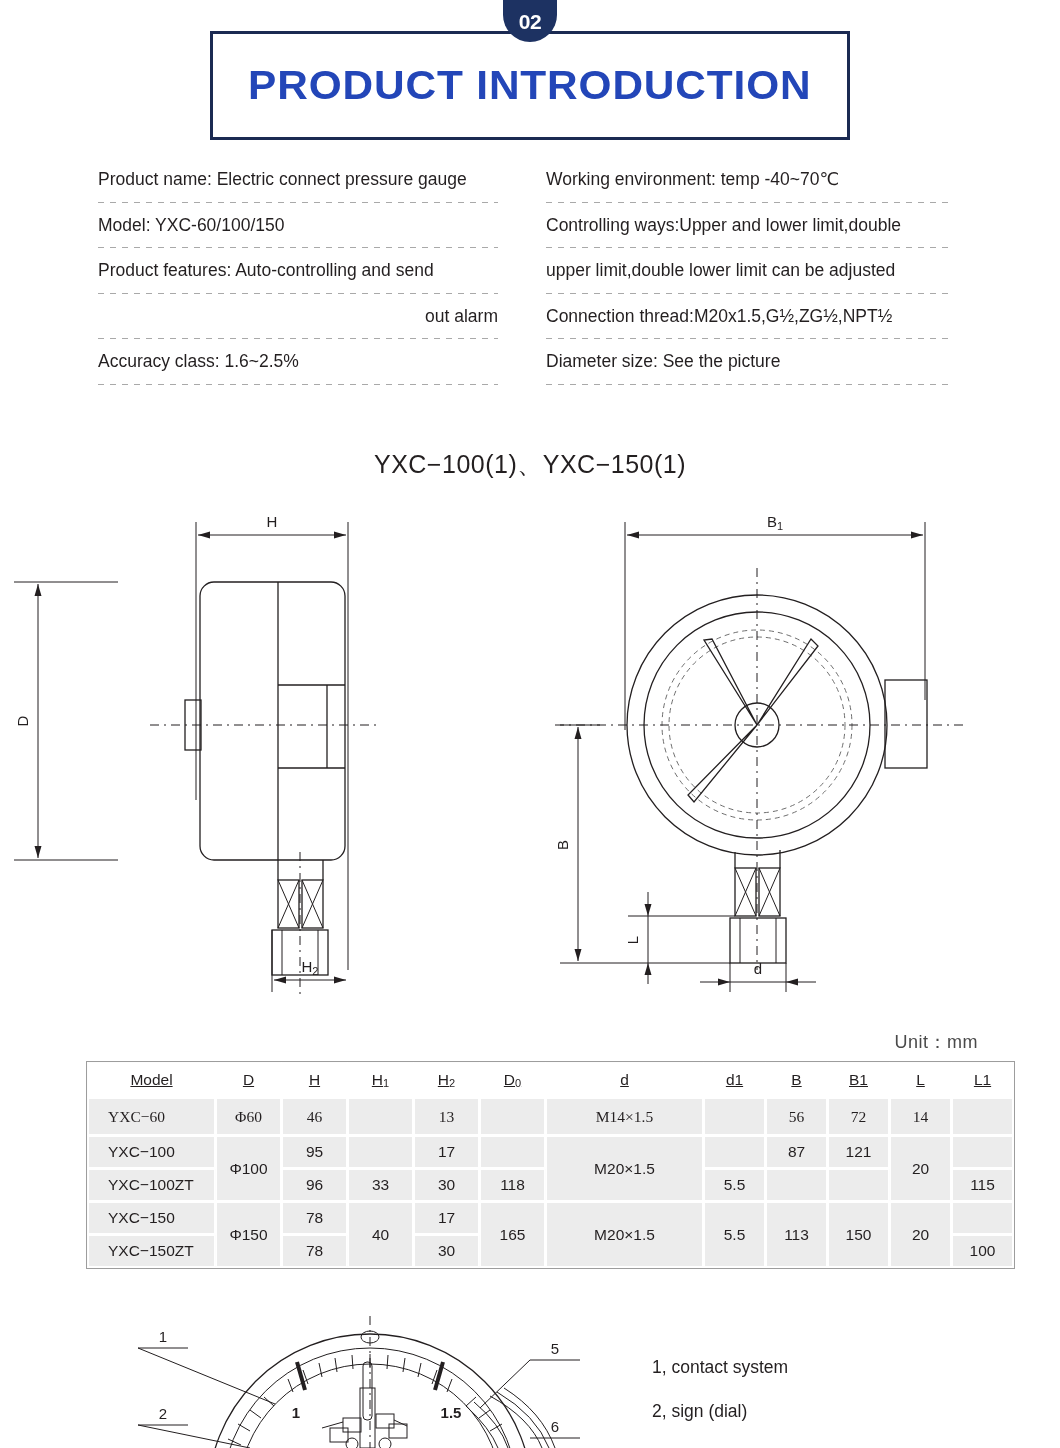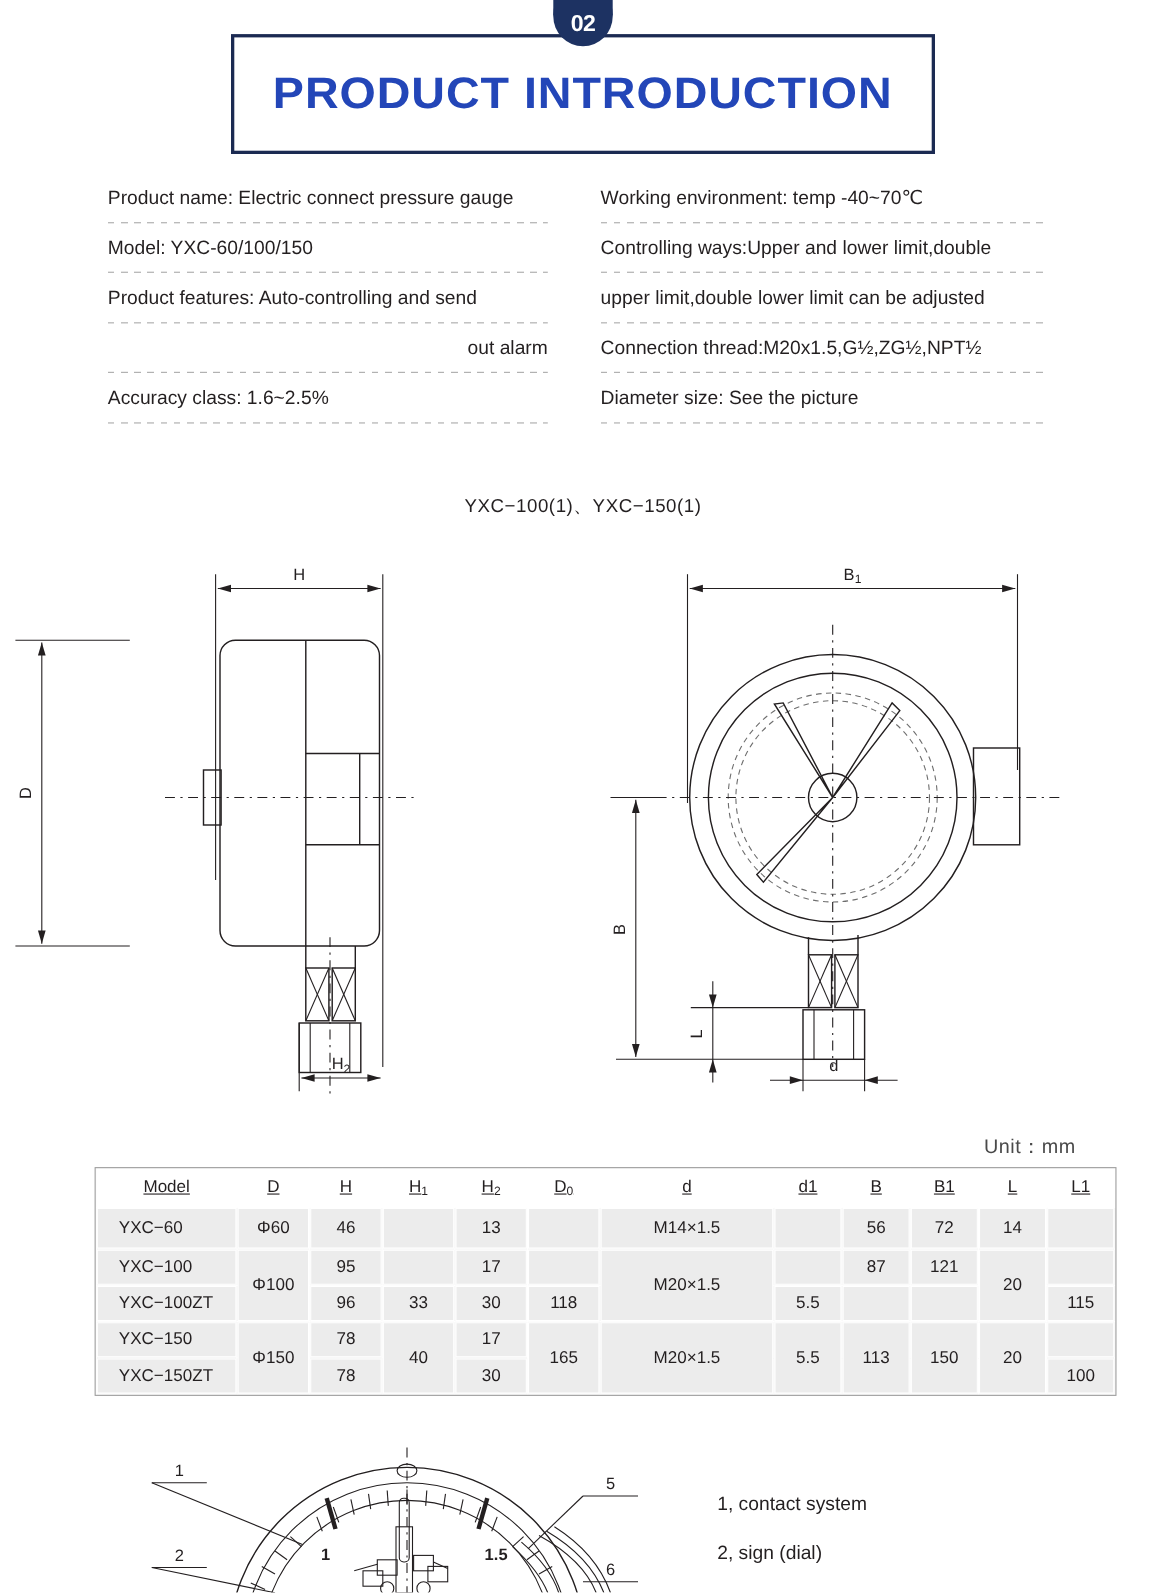--- a/index.html
+++ b/index.html
@@ -42,21 +42,21 @@
     font-size:17.5px;line-height:32px;white-space:nowrap;color:#231f20;
   }
   .spec-row.center .txt{text-align:right;}
   .spec-row .rule{
     position:absolute;left:0;right:0;bottom:6px;height:1px;
     background-image:repeating-linear-gradient(to right,#a9a9a9 0 6px,rgba(0,0,0,0) 6px 12px);
   }
   
   #draw-title{
     position:absolute;left:0;top:448px;width:1060px;text-align:center;
-    font-size:17px;color:#231f20;letter-spacing:0.5px;
+    font-size:25px;color:#231f20;letter-spacing:0.5px;
   }
   #drawings{position:absolute;left:0;top:500px;width:1060px;height:500px;}
   
   #unit-label{
     position:absolute;right:82px;top:1030px;font-size:18px;color:#4a4a4a;
     letter-spacing:0.5px;
   }
   
   #spec-table{
     position:absolute;left:87px;top:1062px;width:886px;
@@ -69,21 +69,21 @@
     text-align:center;vertical-align:middle;height:30px;
     background:#ececec;
   }
   #spec-table thead th{background:#ffffff;height:32px;text-decoration:underline;}
   #spec-table{outline:1px solid #9d9d9d;}
   #spec-table tr td,#spec-table tr th{
     border-right:1.5px solid #ffffff;border-bottom:1.5px solid #ffffff;
   }
   #spec-table .model-cell{text-align:left;padding-left:20px;}
   .sub{font-size:11px;vertical-align:-2px;}
-  #spec-table .r1 td{height:35px;}
+  #spec-table .r1 td{height:35px;font-family:Liberation Serif, serif;}
   
   #bottom-fig{position:absolute;left:60px;top:1300px;width:620px;height:148px;overflow:hidden;}
   #legend{position:absolute;left:652px;top:1345px;width:330px;}
   .legend-item{font-size:17.5px;line-height:44px;color:#231f20;white-space:nowrap;}
   .legend-clip{height:22px;overflow:hidden;}
   svg{display:block;}
   .ln{stroke:#231f20;stroke-width:1.3;fill:none;}
   .ln-thin{stroke:#231f20;stroke-width:1;fill:none;}
   .dash{stroke:#231f20;stroke-width:1;fill:none;stroke-dasharray:9 5 2 5;}
   .dash2{stroke:#6e6e6e;stroke-width:1;fill:none;stroke-dasharray:5 4;}

